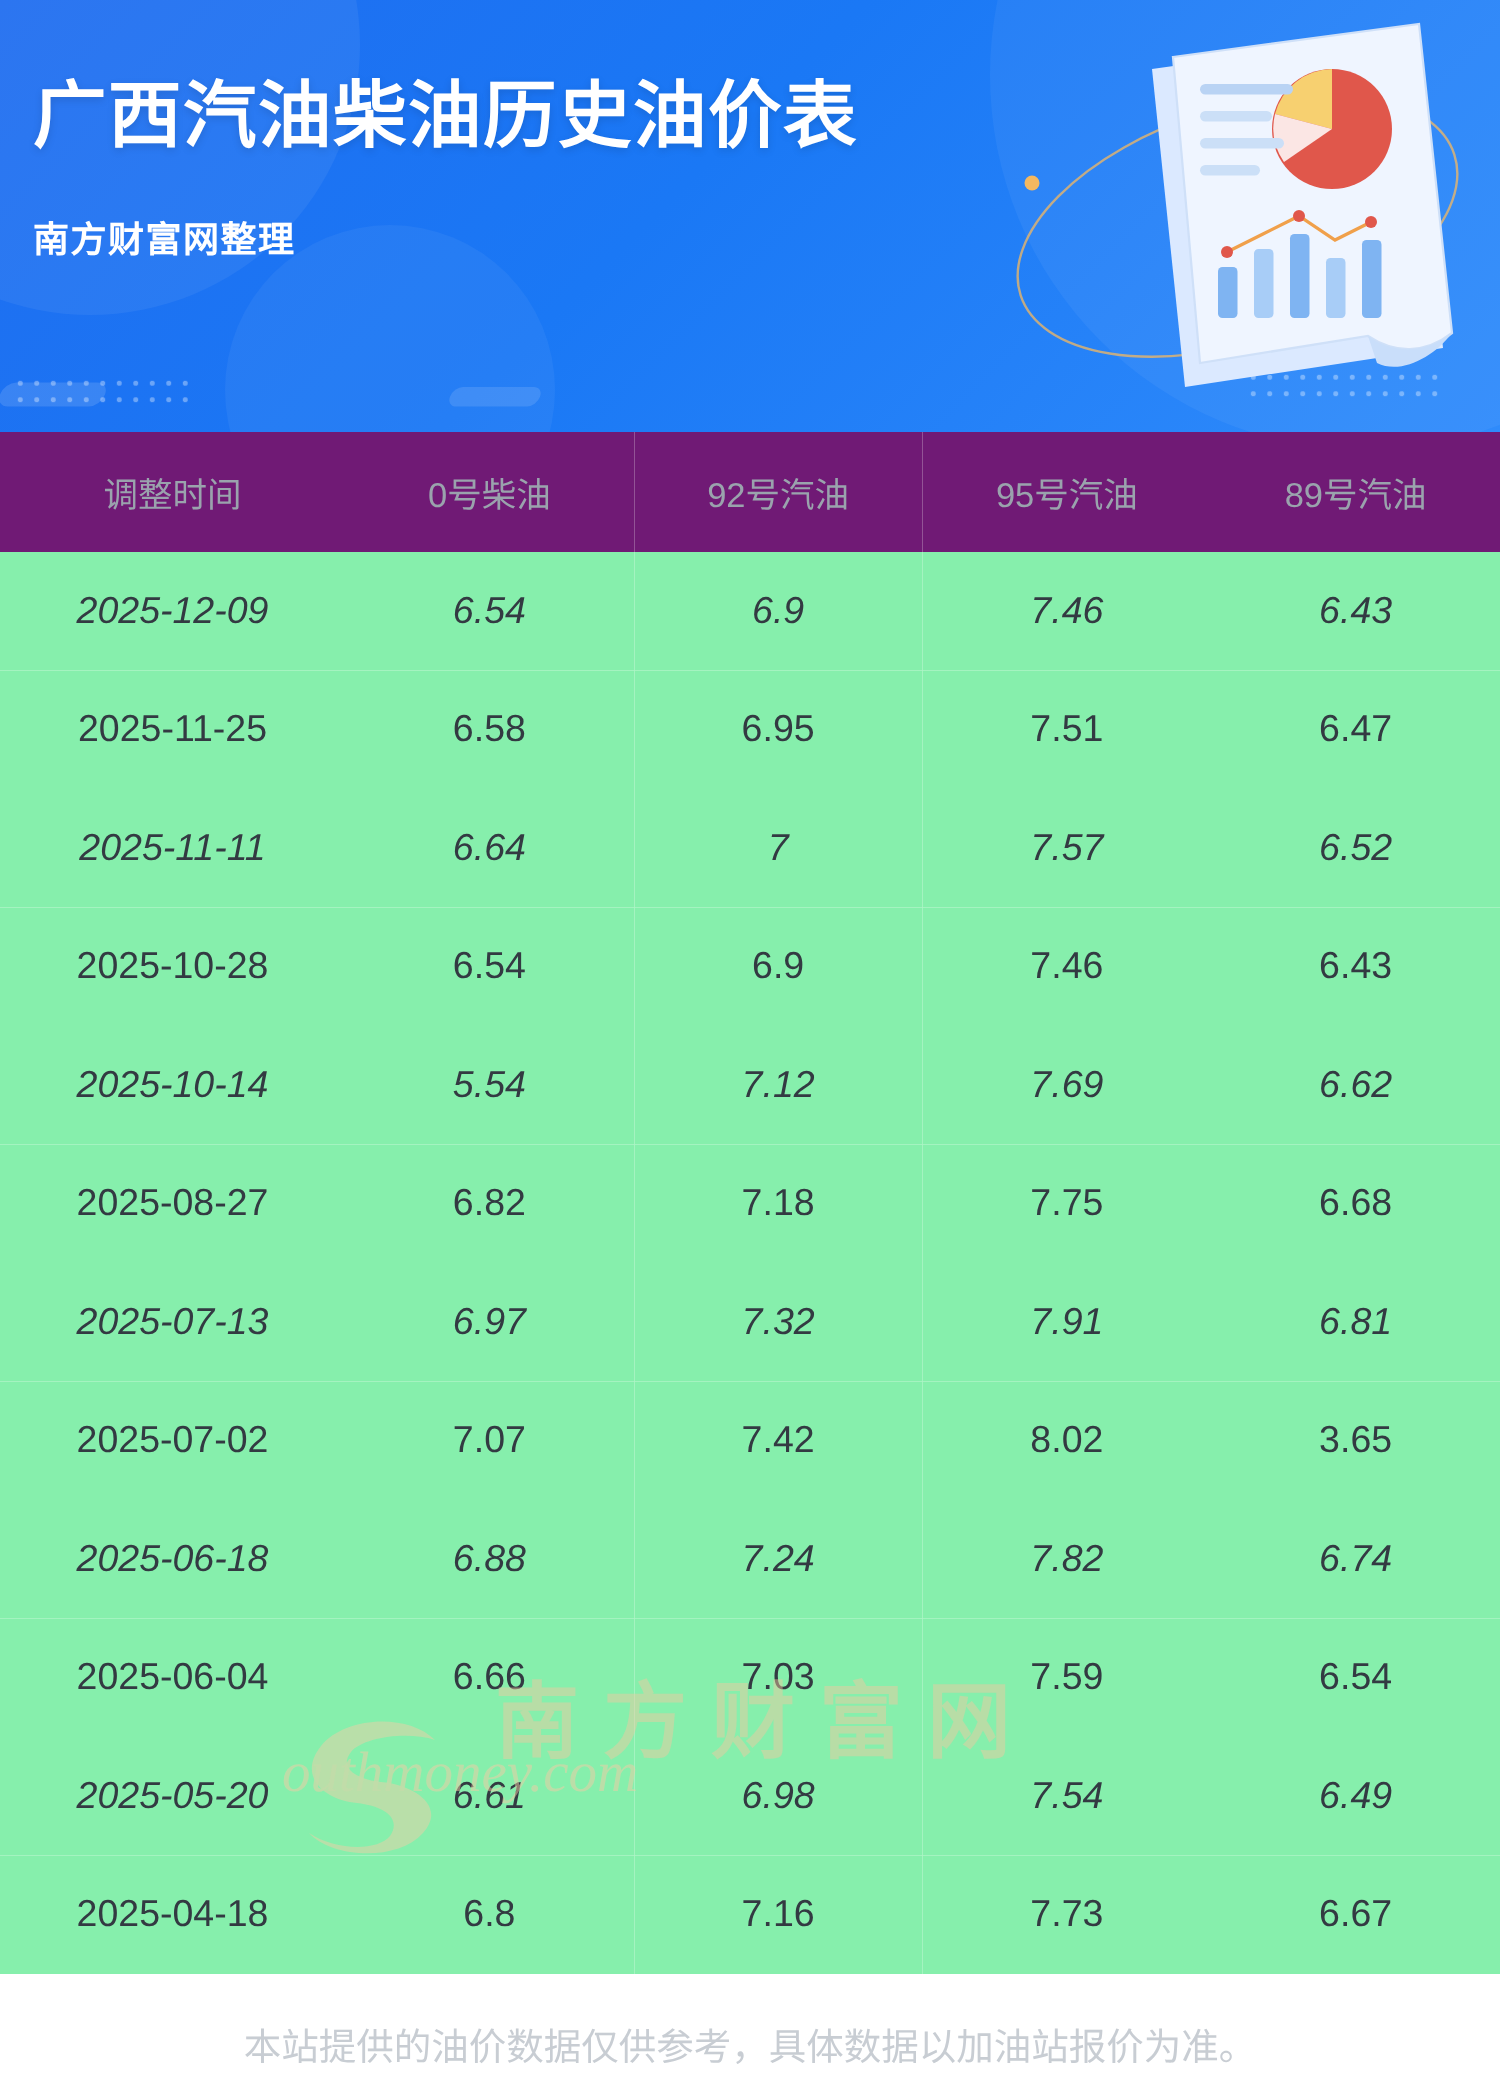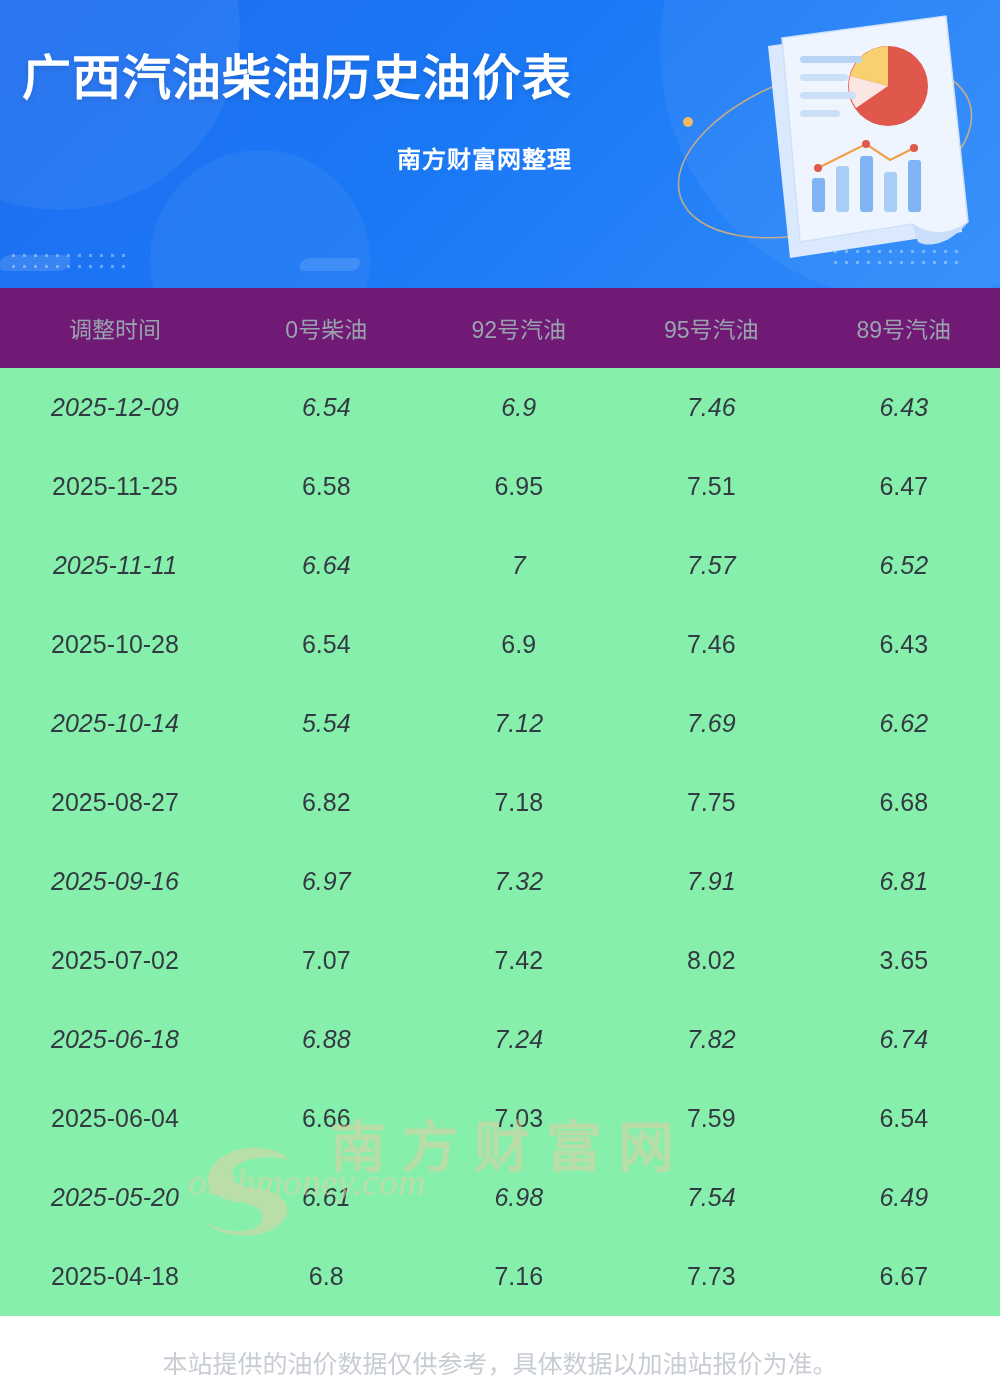--- a/index.html
+++ b/index.html
@@ -14,21 +14,20 @@
     overflow: hidden;
   }
 
   
   .banner {
     position: relative;
     width: 1000px;
     height: 288px;
     background: linear-gradient(135deg, #1f6df0 0%, #1a78f5 45%, #2f8bfb 100%);
     overflow: hidden;
-    text-align: right;
   }
   .banner .deco {
     position: absolute;
     pointer-events: none;
   }
   .deco.circle-a {
     width: 360px; height: 360px;
     border-radius: 50%;
     left: -120px; top: -150px;
     background: rgba(255,255,255,0.06);
@@ -301,21 +300,21 @@
         <td>6.62</td>
       </tr>
       <tr>
         <td>2025-08-27</td>
         <td>6.82</td>
         <td>7.18</td>
         <td>7.75</td>
         <td>6.68</td>
       </tr>
       <tr class="alt">
-        <td>2025-09-16</td>
+        <td>2025-07-13</td>
         <td>6.97</td>
         <td>7.32</td>
         <td>7.91</td>
         <td>6.81</td>
       </tr>
       <tr>
         <td>2025-07-02</td>
         <td>7.07</td>
         <td>7.42</td>
         <td>8.02</td>

